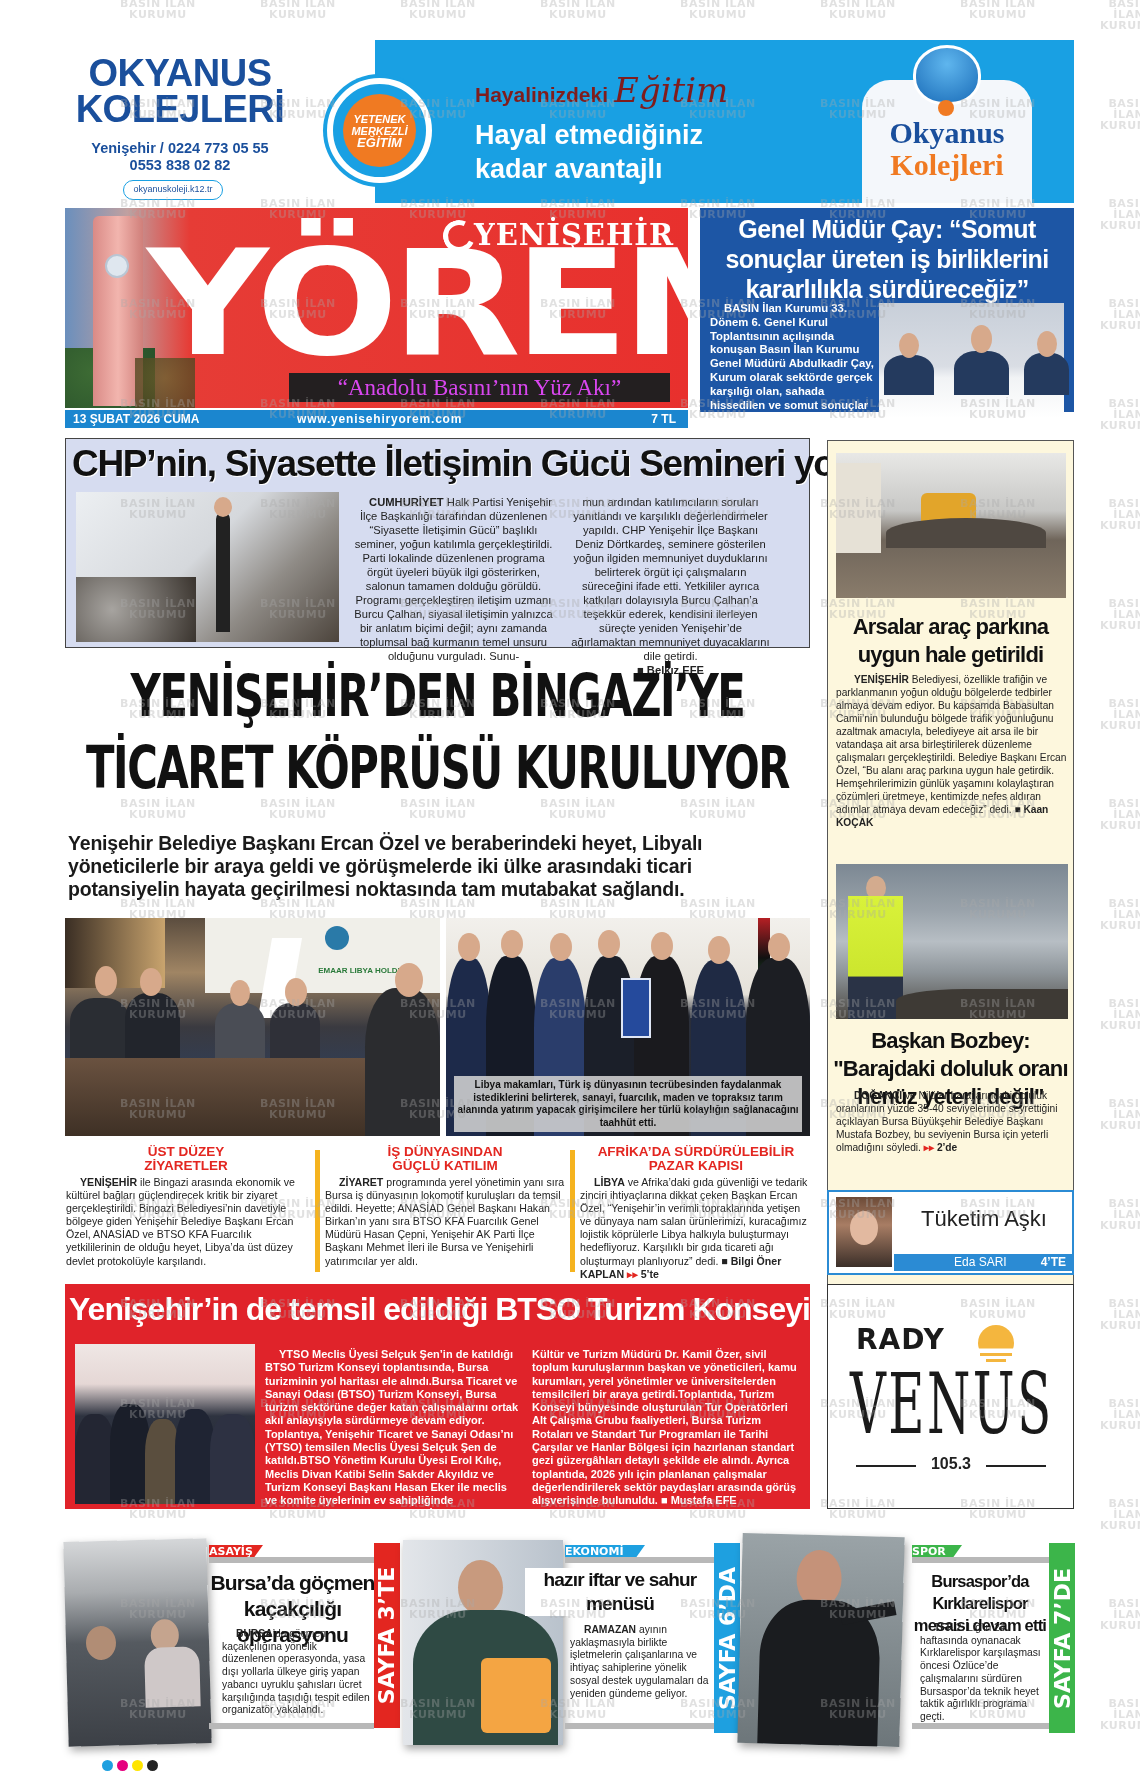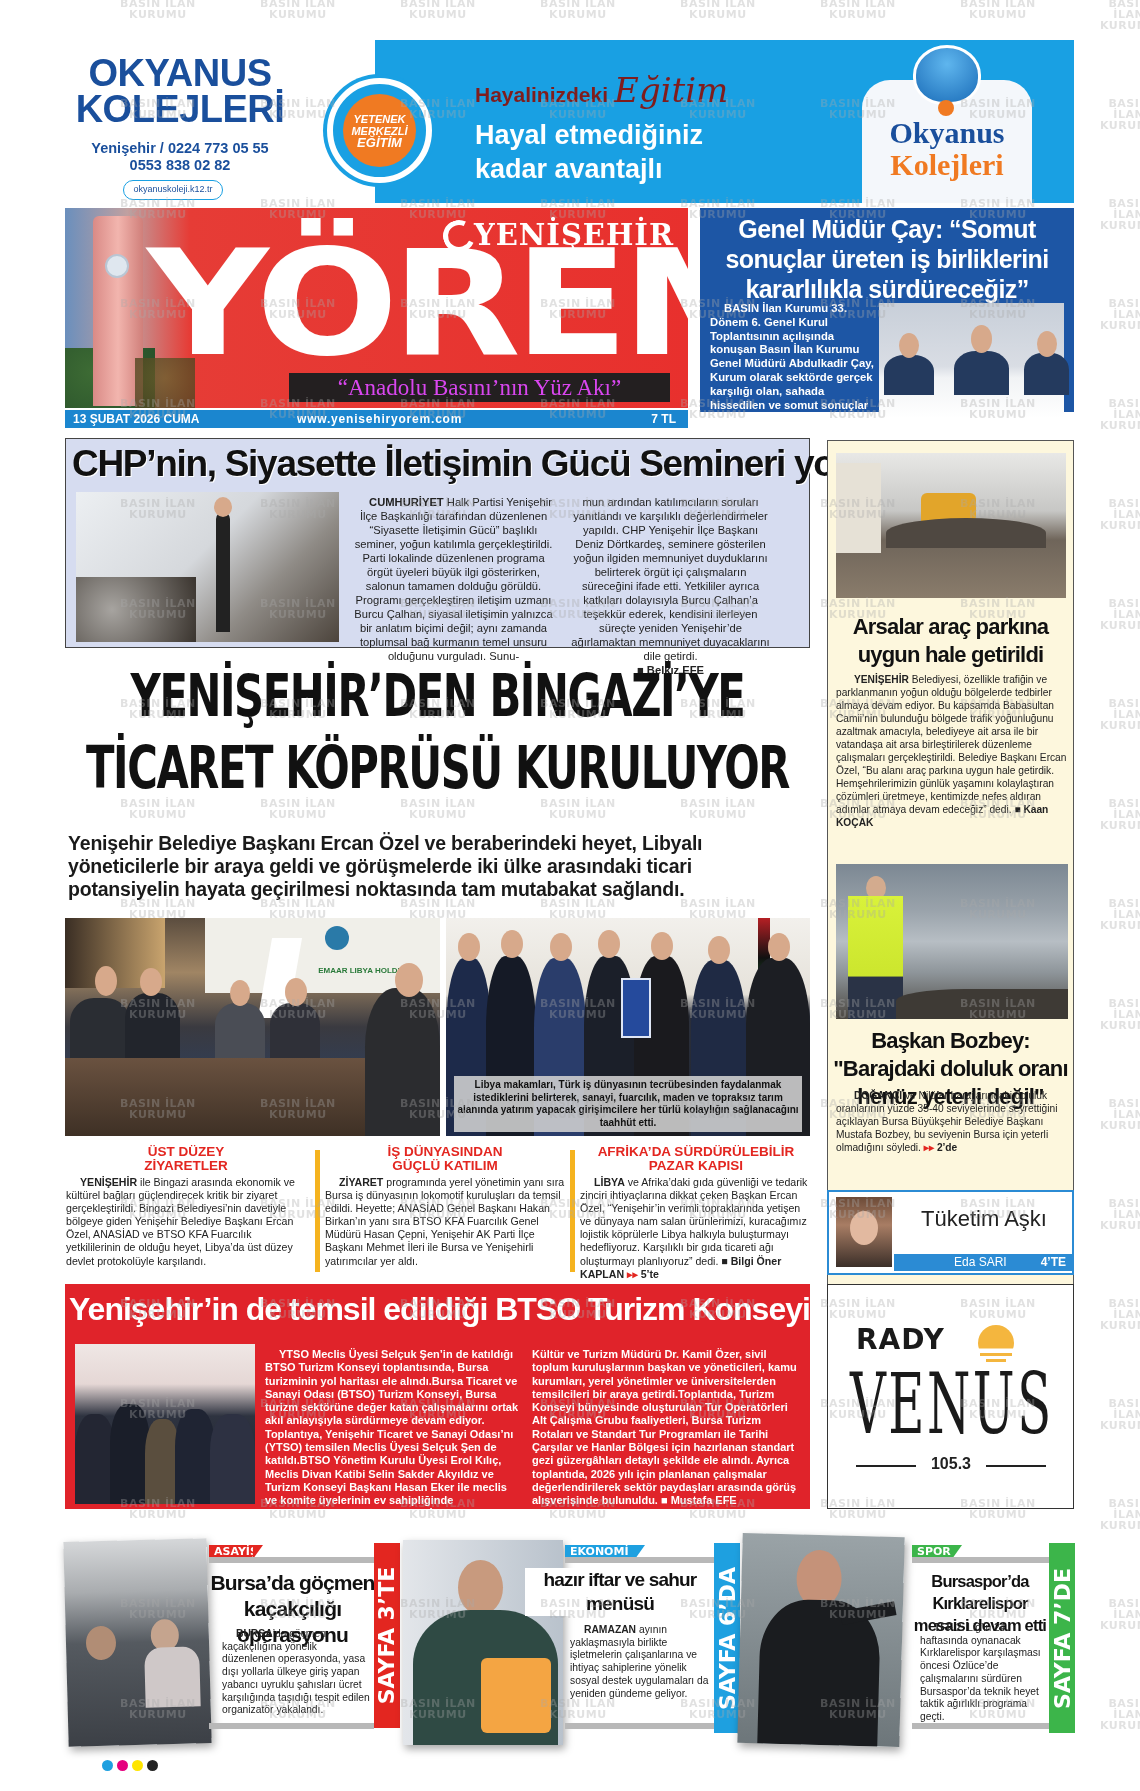--- a/index.html
+++ b/index.html
@@ -79,21 +79,21 @@
 #radio .r1{position:absolute;left:28px;top:38px;font-family:"DejaVu Sans",sans-serif;font-weight:bold;font-size:28px;letter-spacing:1px;color:#1a1a1a}
 #radio .sun{position:absolute;left:150px;top:40px;width:36px;height:36px;border-radius:50%;background:#f4b63e;clip-path:inset(0 0 35% 0)}
 #radio .sun2{position:absolute;left:152px;top:68px;width:32px;height:3px;background:#f4b63e}
 #radio .sun3{position:absolute;left:158px;top:74px;width:20px;height:3px;background:#f4b63e}
 #radio .r2{position:absolute;left:22px;top:78px;font-family:"DejaVu Serif",serif;font-size:80px;line-height:80px;font-weight:normal;color:#1a1a1a;letter-spacing:4px;transform:scaleX(.62) scaleY(1.05);transform-origin:left top;width:330px}
 #radio .freq{position:absolute;left:28px;top:170px;width:190px;text-align:center;font-size:16px;font-weight:bold;color:#222}
 #radio .freq:before,#radio .freq:after{content:"";position:absolute;top:10px;width:60px;height:1.5px;background:#222}
 #radio .freq:before{left:0}
 #radio .freq:after{right:0}
 .tzphoto{position:absolute;box-shadow:2px 4px 8px rgba(0,0,0,.35);overflow:hidden}
-.cat{position:absolute;height:14px;color:#fff;font-family:"DejaVu Sans",sans-serif;font-weight:bold;font-size:11px;line-height:14px;padding-left:5px}
+.cat{position:absolute;height:14px;color:#fff;font-family:"DejaVu Sans",sans-serif;font-weight:bold;font-size:11px;line-height:14px;}
 .cat:after{content:"";position:absolute;right:-10px;top:0;border-left:10px solid;border-bottom:14px solid transparent}
 .greyline{position:absolute;height:6px;background:#b8b8b8}
 .sayfa{position:absolute;width:26px;color:#fff;font-family:"DejaVu Sans",sans-serif;font-weight:900;font-size:22px;display:flex;align-items:center;justify-content:center}
 .sayfa span{display:block;transform:rotate(-90deg);white-space:nowrap}
 .tzhd{position:absolute;text-align:center;font-family:"Liberation Sans Narrow","Liberation Sans",sans-serif;font-weight:900;color:#111;letter-spacing:-.8px}
 .tztx{position:absolute;font-size:10.3px;line-height:12.7px;color:#222;text-indent:14px}
 .dots{position:absolute;left:102px;top:1760px;display:flex;gap:4px}
 .dots i{display:block;width:11px;height:11px;border-radius:50%}
 </style>
 </head>

